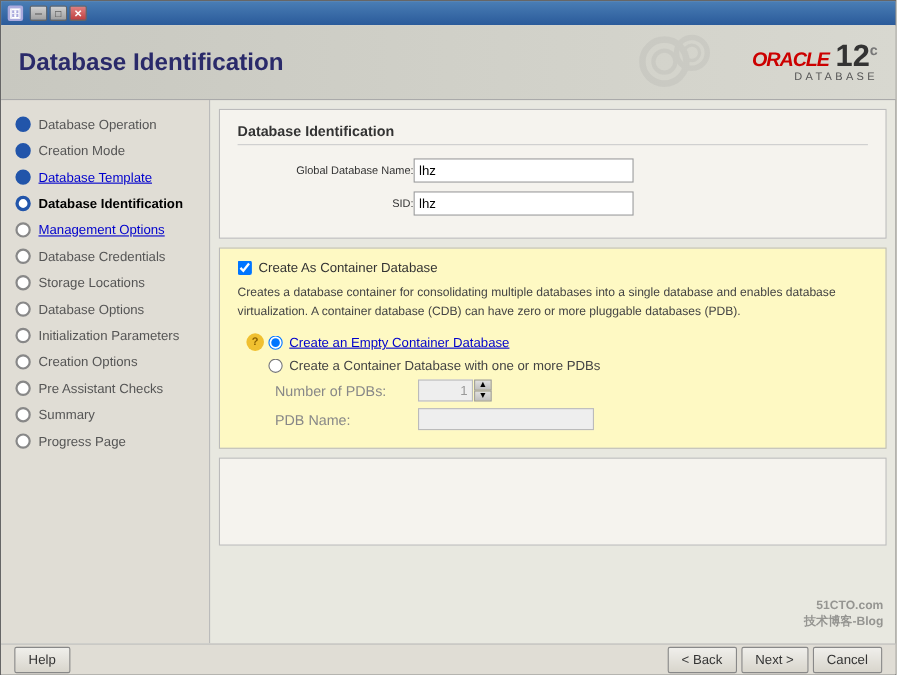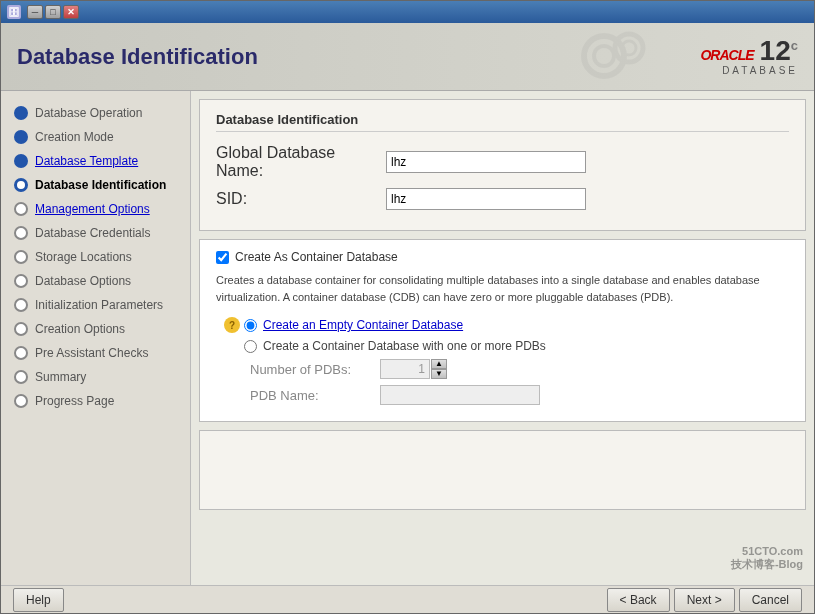--- a/index.html
+++ b/index.html
@@ -210,38 +210,38 @@
     }
 
     .form-row {
       display: flex;
       align-items: center;
       margin-bottom: 8px;
     }
 
     .form-label {
       width: 160px;
-      margin-right: 10px;
+      text-align: right;
       color: #333;
-      font-size: 16px;
+      font-size: 10px;
     }
 
     .form-input {
       width: 200px;
       height: 22px;
       border: 1px solid #999;
       background: white;
       padding: 2px 4px;
       font-size: 12px;
     }
 
     
     .checkbox-area {
       margin: 8px;
-      background: #ffffff;
+      background: #fef9c3;
       border: 1px solid #bbb;
       padding: 10px 16px;
     }
 
     .checkbox-row {
       display: flex;
       align-items: center;
       margin-bottom: 8px;
     }
 
@@ -417,21 +417,21 @@
         <svg width="80" height="55" viewBox="0 0 80 55" opacity="0.4">
           <circle cx="30" cy="28" r="20" fill="none" stroke="#888" stroke-width="6"></circle>
           <circle cx="30" cy="28" r="10" fill="none" stroke="#888" stroke-width="4"></circle>
           <circle cx="55" cy="20" r="14" fill="none" stroke="#888" stroke-width="5"></circle>
           <circle cx="55" cy="20" r="7" fill="none" stroke="#888" stroke-width="3"></circle>
         </svg>
       </div>
 
       <div class="header-logo">
         <div style="display:flex; align-items:baseline; gap:6px;">
-          <div style="color:#cc0000; font-size:14px; font-weight:bold; font-style:italic; letter-spacing:-1px;">ORACLE</div>
+          <div style="color:#cc0000; font-size:18px; font-weight:bold; font-style:italic; letter-spacing:-1px;">ORACLE</div>
           <div style="font-size:28px; font-weight:bold; color:#333; line-height:1;">
             <span>12</span><sup style="font-size:13px; color:#777;">c</sup>
           </div>
         </div>
         <div style="font-size:10px; letter-spacing:3px; color:#555; text-align:right;">DATABASE</div>
       </div>
     </div>
 
     <div class="body-layout">
 

